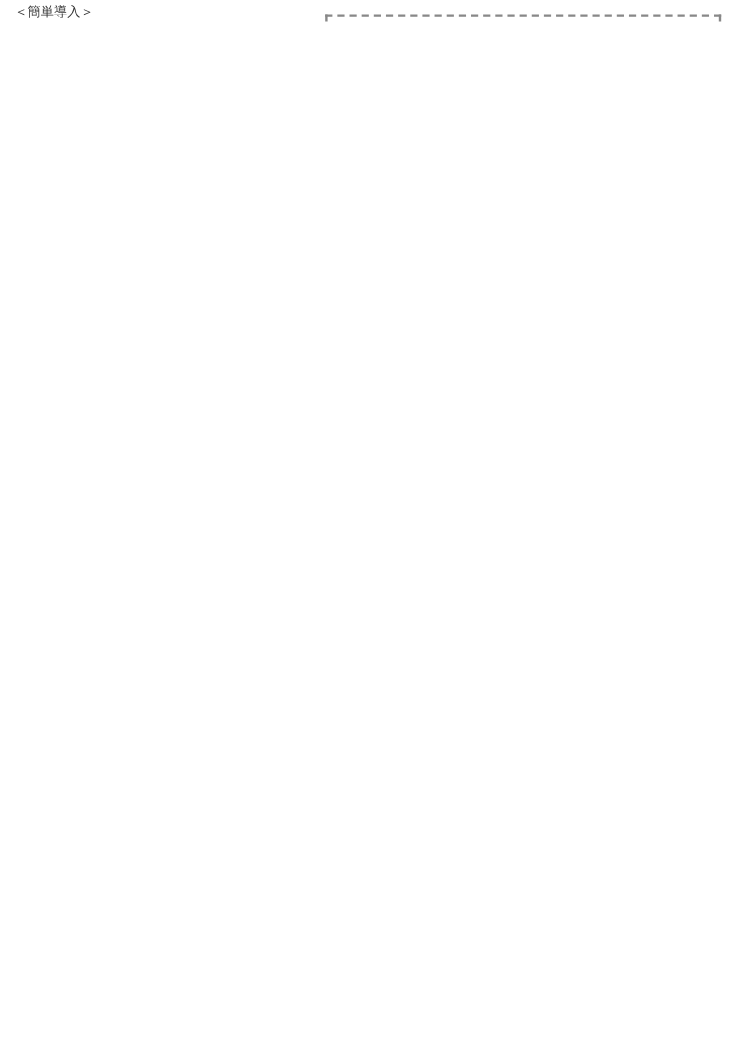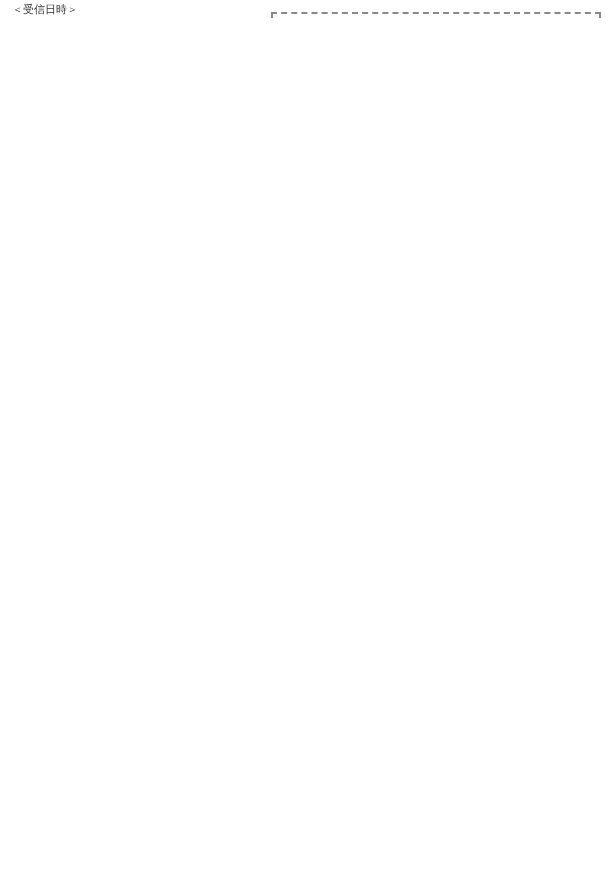--- a/index.html
+++ b/index.html
@@ -81,21 +81,21 @@
 .section2 { position: absolute; left: 8px; top: 640px; width: 592px; }
 .attach-box2 { border: 2px solid #cc0033; background: #fff; padding: 5px; }
 
 .thumb { width: 36px; height: 46px; border: 1px solid #bbb; margin: 4px; background: #f8f8f8; display: inline-block; }
 
 </style>
 </head>
 <body>
 <div class="page">
 
-<div class="top-label">＜受信日時＞</div>
+<div class="top-label">＜簡単導入＞</div>
 <div class="lock-box">
   <svg viewBox="0 0 24 24">
         <path d="M12 2a4 4 0 0 0-4 4v3H6v11h12V9h-2V6a4 4 0 0 0-4-4zm-2 4a2 2 0 1 1 4 0v3h-4V6z"></path>
       </svg>
 </div>
 <div class="sandbox-note">
   <span>SANDBOXが安全と判断</span><br>
   <span>できない添付ファイル</span>
 </div>
 <div class="sep-box">添付ファイルを自動で分離</div>

